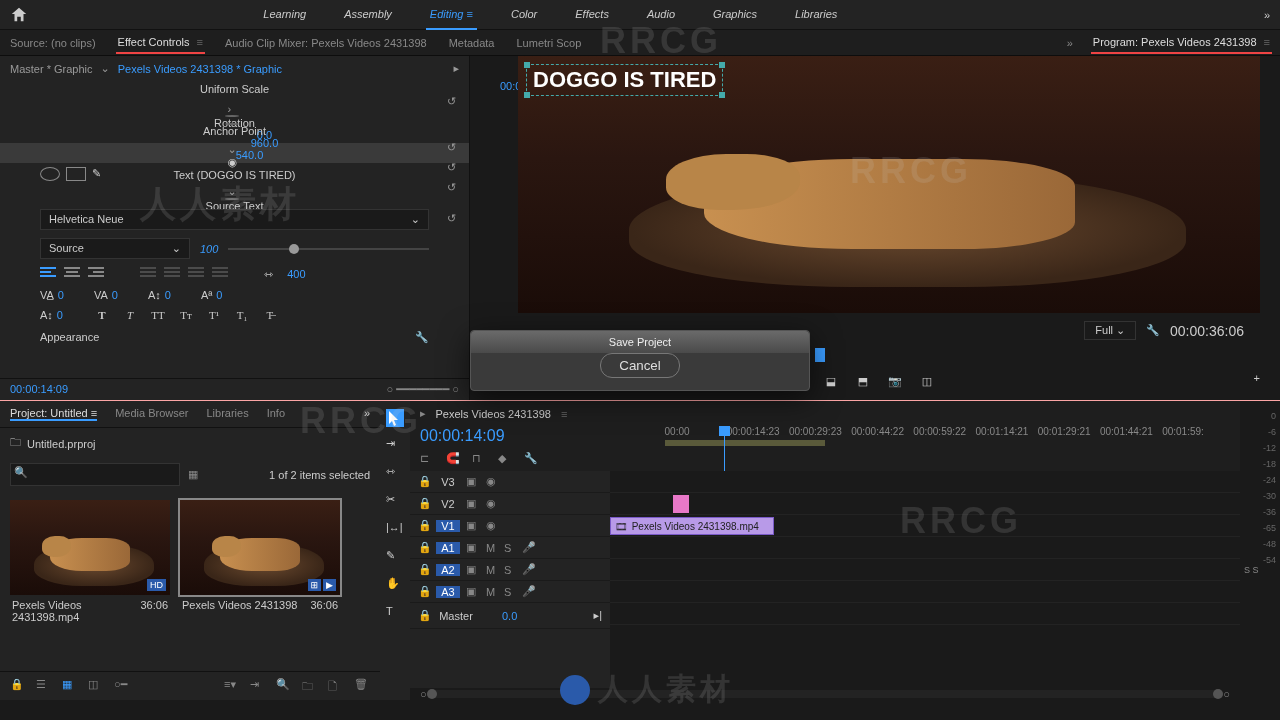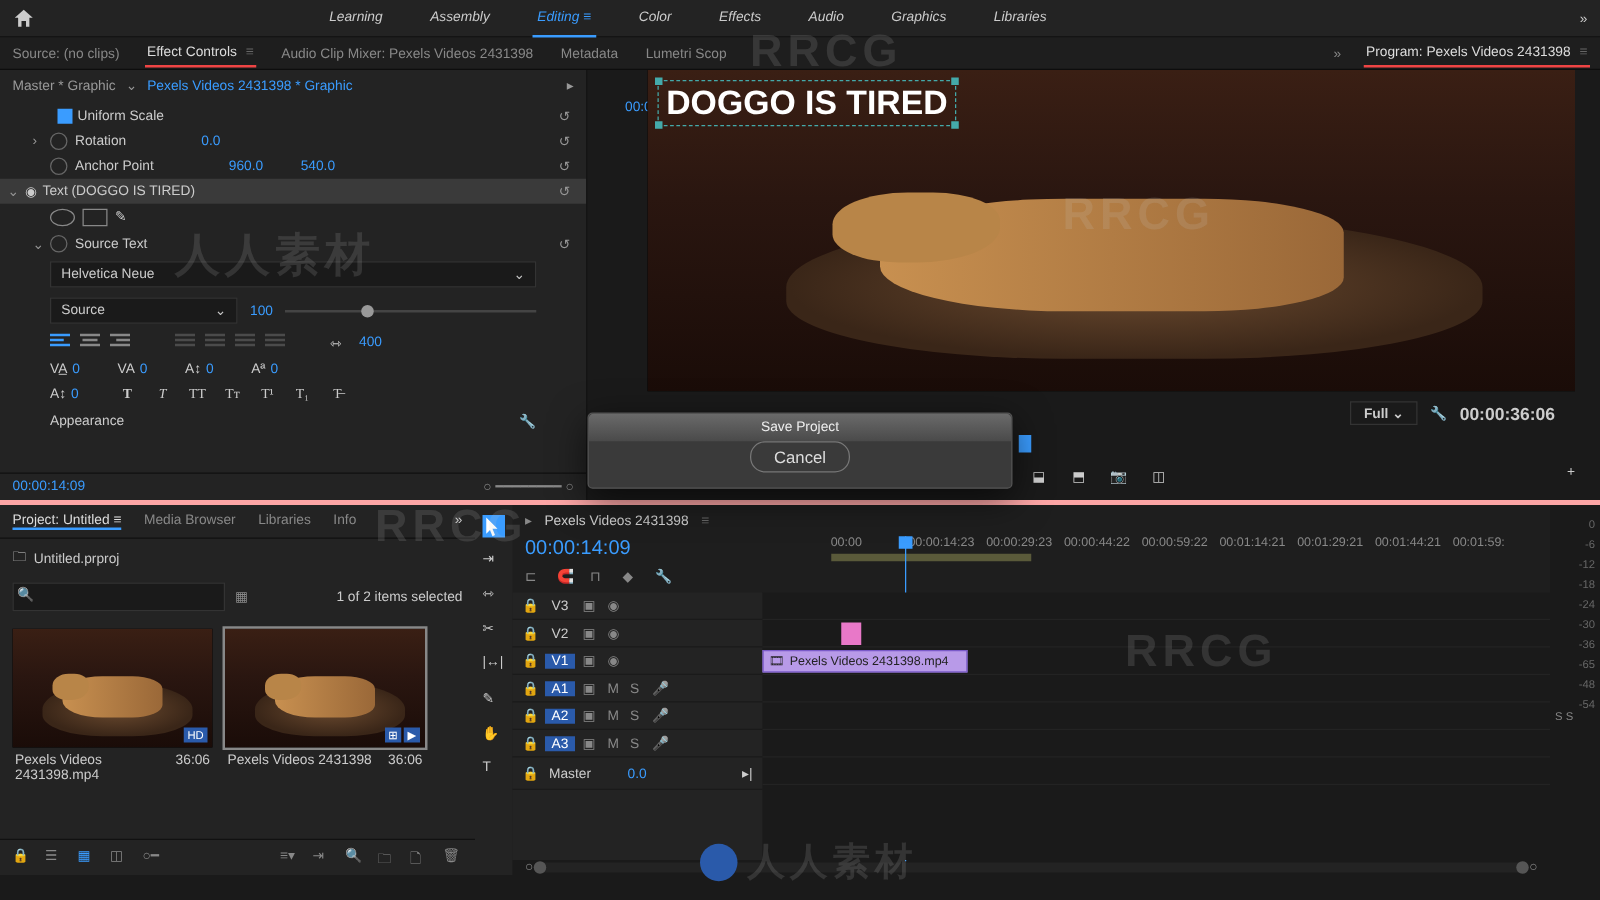--- a/index.html
+++ b/index.html
@@ -23,40 +23,40 @@
 
 .main { display:flex; height:344px;gap:28px; }
 .left-col { width:470px; background:#232323; border-right:1px solid #111; display:flex; flex-direction:column; }
 .right-col { flex:1; background:#1a1a1a; display:flex; flex-direction:column; }
 
 
 .ec-header { padding:6px 10px; color:#999; display:flex; align-items:center; gap:8px; }
 .ec-header .chev { color:#999; }
 .ec-header .link { color:#3a9cff; }
 .ec-body { flex:1; overflow:hidden; padding:2px 0; }
-.ec-row { display:flex; align-items:center; height:20px; padding:0 6px; }
+.ec-row { display:flex; align-items:center; height:20px; padding:0 6px;flex-direction:column; }
 .ec-row .indent1 { width:20px; }
 .ec-row .indent2 { width:40px; }
 .ec-row .toggle { width:14px; color:#999; }
 .ec-row .stopwatch { width:14px; height:14px; border:1px solid #666; border-radius:50%; margin-right:6px; }
 .ec-row .label { color:#ccc; flex:0 0 auto; }
 .ec-row .val { color:#3a9cff; margin-left:60px; }
 .ec-row .val2 { color:#3a9cff; margin-left:30px; }
 .ec-row .reset { margin-left:auto; color:#999; width:16px; }
 .ec-row.hl { background:#3a3a3a; }
 .ec-row .chk { width:12px; height:12px; background:#3a9cff; margin-right:4px; }
 .ec-shapes { display:flex; gap:6px; padding:4px 0 4px 40px; }
 .ec-shapes .shp { width:20px; height:14px; border:1px solid #888; }
 .ec-shapes .shp.ellipse { border-radius:50%; }
 .ec-shapes .pen { color:#ccc; }
 .font-row { padding:4px 40px; display:flex; align-items:center; }
 .font-row .sel { background:#1a1a1a; border:1px solid #333; padding:3px 8px; color:#ccc; flex:1; display:flex; justify-content:space-between; }
 .wt-row { padding:4px 40px; display:flex; align-items:center; gap:10px; }
 .wt-row .sel { background:#1a1a1a; border:1px solid #333; padding:3px 8px; color:#ccc; width:150px; display:flex; justify-content:space-between; }
-.wt-row .szval { color:#3a9cff; }
+.wt-row .szval { color:#3a9cff;font-style:italic; }
 .wt-row .slider { flex:1; height:2px; background:#444; position:relative; }
 .wt-row .slider .knob { position:absolute; left:30%; top:-4px; width:10px; height:10px; border-radius:50%; background:#999; }
 .align-row { padding:4px 40px; display:flex; gap:8px; align-items:center; }
 .align-row .a { width:16px; height:14px; display:flex; flex-direction:column; gap:2px; }
 .align-row .a span { height:2px; background:#888; }
 .align-row .a.sel span { background:#3a9cff; }
 .align-row .gap { width:20px; }
 .align-row .tval { color:#3a9cff; margin-left:6px; }
 .kern-row { padding:4px 40px; display:flex; gap:30px; }
 .kern-row .k { display:flex; align-items:center; gap:4px; color:#ccc; }
@@ -68,34 +68,34 @@
 
 
 .program { flex:1; display:flex; flex-direction:column; }
 .prog-tc { padding:4px 10px; color:#3a9cff; font-size:11px; }
 .prog-viewer { flex:1; margin:0 20px 4px 20px; background:#000; position:relative; display:flex; align-items:center; justify-content:center; }
 .dog-scene { width:100%; height:100%; position:relative; overflow:hidden; }
 .dog-bg { position:absolute; inset:0; background:linear-gradient(180deg,#3a1f14 0%,#2a1610 40%,#1a0c08 100%); }
 .dog-bed { position:absolute; bottom:10%; left:15%; right:10%; height:45%; background:radial-gradient(ellipse at center,#6b4a2f 0%,#3a2618 70%); border-radius:50% 50% 40% 40%; }
 .dog-body { position:absolute; bottom:25%; left:25%; width:50%; height:35%; background:linear-gradient(90deg,#c89050 0%,#9a6838 100%); border-radius:40% 30% 30% 40%; }
 .dog-head { position:absolute; bottom:40%; left:20%; width:18%; height:22%; background:#b88548; border-radius:45% 40% 50% 40%; }
-.title-overlay { position:absolute; top:8px; left:8px; color:#fff; font-size:27px; font-weight:bold; border:1px dashed #4aa; padding:2px 6px; }
+.title-overlay { position:absolute; top:8px; left:8px; color:#fff; font-size:22px; font-weight:bold; border:1px dashed #4aa; padding:2px 6px; }
 .title-overlay .handle { position:absolute; width:6px; height:6px; background:#4aa; }
-.prog-ctrl-row { padding:4px 36px; display:flex; align-items:flex-start; justify-content:space-between;font-weight:bold; }
+.prog-ctrl-row { padding:4px 36px; display:flex; align-items:flex-start; justify-content:space-between; }
 .prog-ctrl-row .fitsel { background:#1a1a1a; border:1px solid #333; padding:2px 10px; color:#ccc; }
 .prog-ctrl-row .dur { color:#ccc; font-size:14px; }
 .prog-timeline { height:14px; margin:4px 20px; background:#1a1a1a; position:relative; }
 .prog-timeline .ph { position:absolute; left:40%; top:0; width:10px; height:14px; background:#3a9cff; }
 .transport { display:flex; gap:14px; justify-content:center; padding:6px 0 10px; }
 .transport .tb { width:18px; height:18px; color:#ccc; display:flex; align-items:center; justify-content:center; }
 .transport .gap { width:20px; }
 .transport .plus { margin-left:auto; margin-right:20px; color:#ccc; }
 
 
-.bottom { display:flex; height:300px; border-top:4px solid #fca5a5; }
+.bottom { display:flex; height:300px; border-top:1px solid #fca5a5; }
 .proj-panel { width:380px; background:#232323; display:flex; flex-direction:column; }
 .proj-tabs { display:flex; gap:18px; padding:6px 10px; border-bottom:1px solid #111; }
 .proj-tabs .pt { color:#888; }
 .proj-tabs .pt.active { color:#ddd; border-bottom:2px solid #3a9cff; }
 .proj-tabs .more { margin-left:auto; color:#ccc; }
 .proj-name { padding:6px 10px; display:flex; align-items:center; gap:6px; color:#ccc; }
 .proj-search { padding:4px 10px; display:flex; align-items:center; gap:8px; }
 .proj-search input { background:#1a1a1a; border:1px solid #333; color:#ccc; padding:3px 20px 3px 6px; width:170px; }
 .proj-search .cam { color:#888; }
 .proj-search .cnt { margin-left:auto; color:#ccc; }

